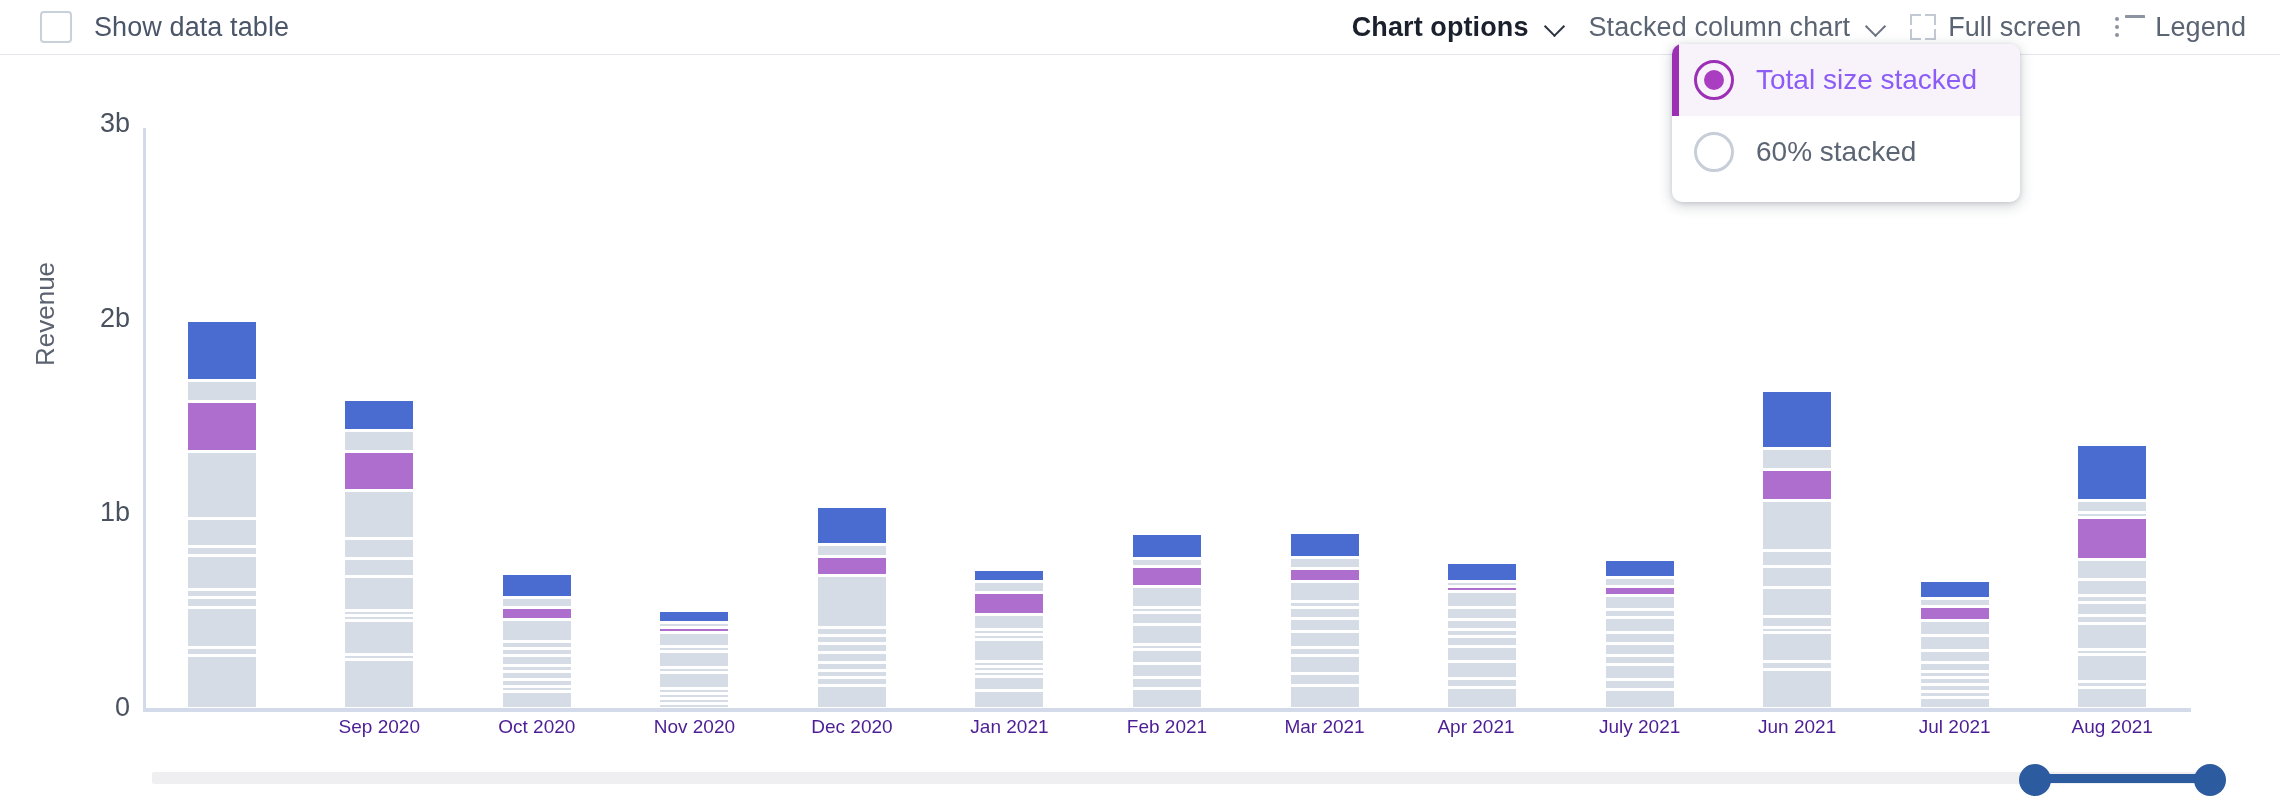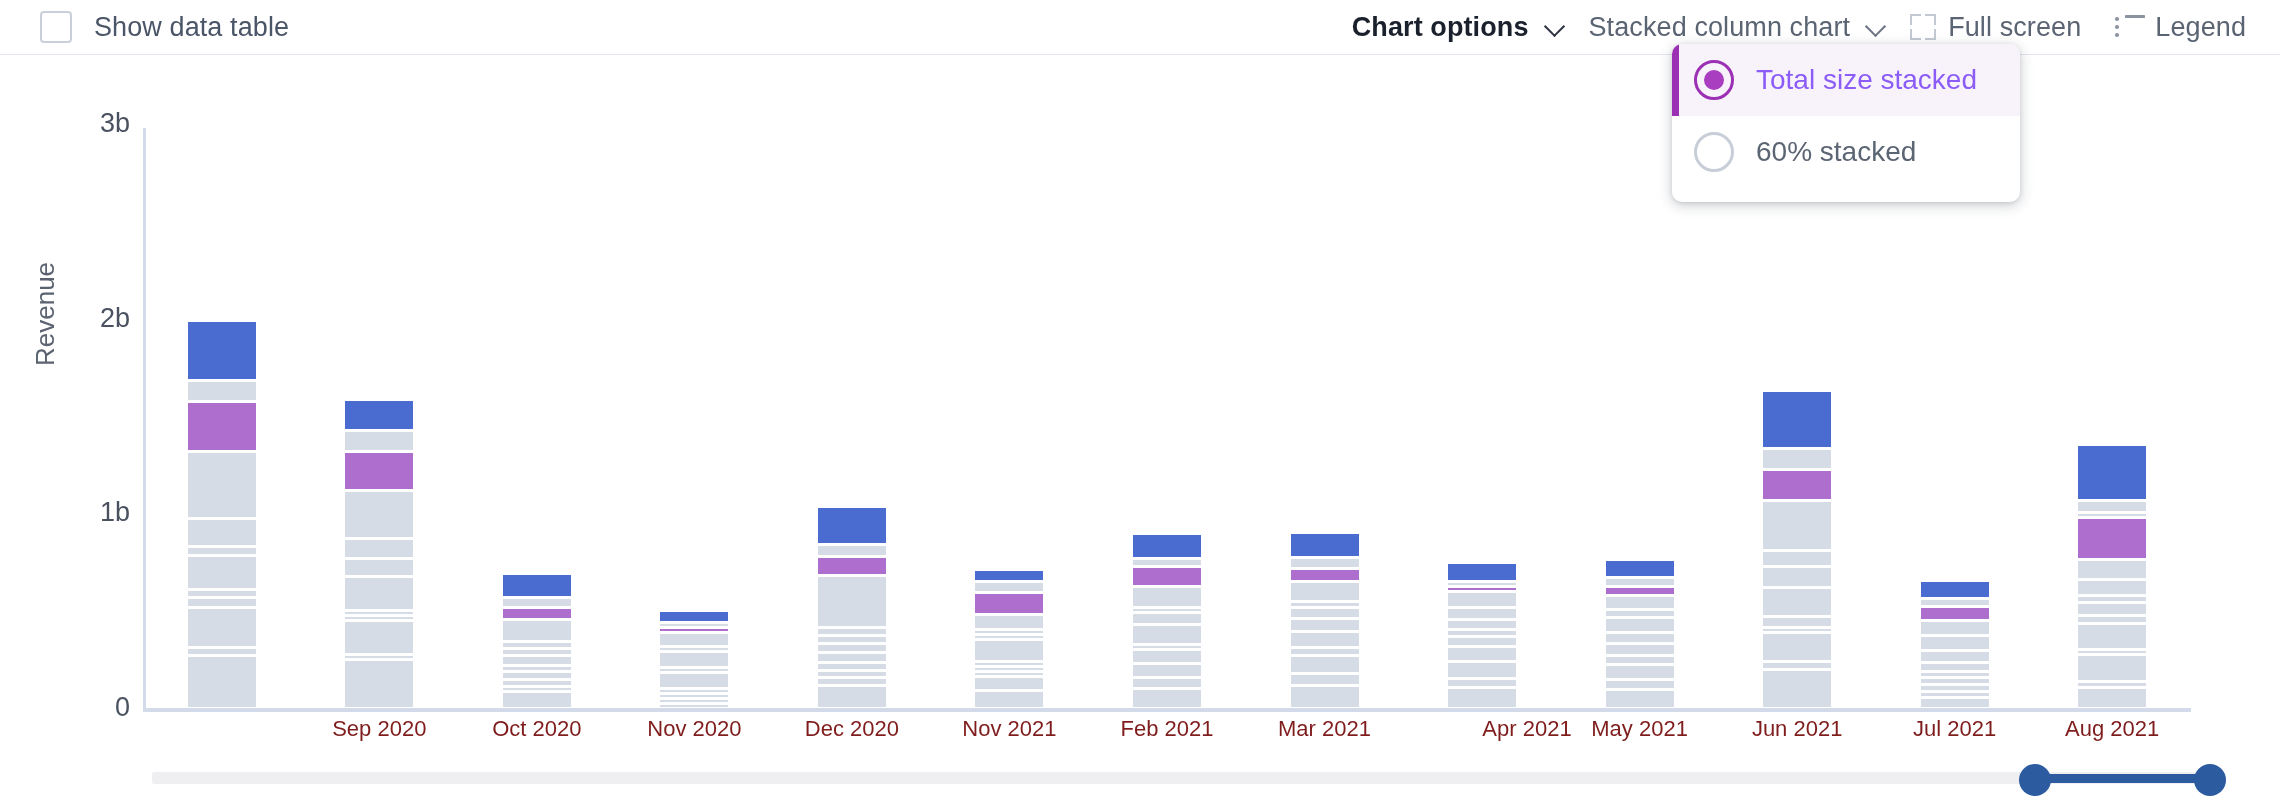--- a/index.html
+++ b/index.html
@@ -90,21 +90,21 @@
 
   
   .chart-area{ position:absolute; left:0; top:56px; width:2280px; height:690px; }
   .ylabel{
     position:absolute; left:30px; top:310px; font-size:26px; color:#5b6371;
     transform: rotate(-90deg); transform-origin: left top; white-space:nowrap;
   }
   .ytick{ position:absolute; font-size:27px; color:#4a5260; text-align:right; width:80px;}
   .yaxis{ position:absolute; left:143px; top:72px; width:3px; height:582px; background:#d3dbea;}
   .xaxis{ position:absolute; left:143px; top:652px; width:2048px; height:4px; background:#d3dbea;}
-  .xtick{ position:absolute; font-size:22px; color:#7f1d1d; text-align:center; width:200px; top:660px;}
+  .xtick{ position:absolute; font-size:19px; color:#4c1d95; text-align:center; width:200px; top:660px;}
   .xlabel{ position:absolute; top:712px; left:0; width:2280px; text-align:center; font-size:27px; color:#4a5260;}
 
   .plot{ position:absolute; left:143px; top:70px; width:2048px; height:584px; }
   .bar{ position:absolute; bottom:0; width:68px; }
   .seg{ width:100%; }
 
   
   .slider-wrap{ position:absolute; left:0; top:748px; width:2280px; height:56px; background:#fff;}
   .track{ position:absolute; left:152px; top:24px; width:2058px; height:12px; background:#efeff1; border-radius:2px;}
   .sel{ position:absolute; top:26px; height:9px; background:#2d5ba0; border-radius:2px;}
@@ -361,25 +361,25 @@
           <div class="seg" style="height: 24.2533px; margin-bottom: 3px; background: rgb(214, 220, 229);"></div>
           <div class="seg" style="height: 2.84px; margin-bottom: 3px; background: rgb(214, 220, 229);"></div>
           <div class="seg" style="height: 18.4133px; margin-bottom: 3px; background: rgb(214, 220, 229);"></div>
         </div>
       </div>
     <div id="xticks">
         <div class="xtick" style="left: 279.308px;">Sep 2020</div>
         <div class="xtick" style="left: 436.846px;">Oct 2020</div>
         <div class="xtick" style="left: 594.385px;">Nov 2020</div>
         <div class="xtick" style="left: 751.923px;">Dec 2020</div>
-        <div class="xtick" style="left: 909.462px;">Nov 2021</div>
+        <div class="xtick" style="left: 909.462px;">Jan 2021</div>
         <div class="xtick" style="left: 1067px;">Feb 2021</div>
         <div class="xtick" style="left: 1224.54px;">Mar 2021</div>
-        <div class="xtick" style="left: 1427px;">Apr 2021</div>
-        <div class="xtick" style="left: 1539.62px;">May 2021</div>
+        <div class="xtick" style="left: 1376px;">Apr 2021</div>
+        <div class="xtick" style="left: 1539.62px;">July 2021</div>
         <div class="xtick" style="left: 1697.15px;">Jun 2021</div>
         <div class="xtick" style="left: 1854.69px;">Jul 2021</div>
         <div class="xtick" style="left: 2012.23px;">Aug 2021</div>
       </div>
     <div class="xlabel">Date</div>
   </div>
 
   <div class="slider-wrap">
     <div class="track"></div>
     <div class="sel" id="sel" style="left: 2035.07px; width: 174.93px;"></div>

